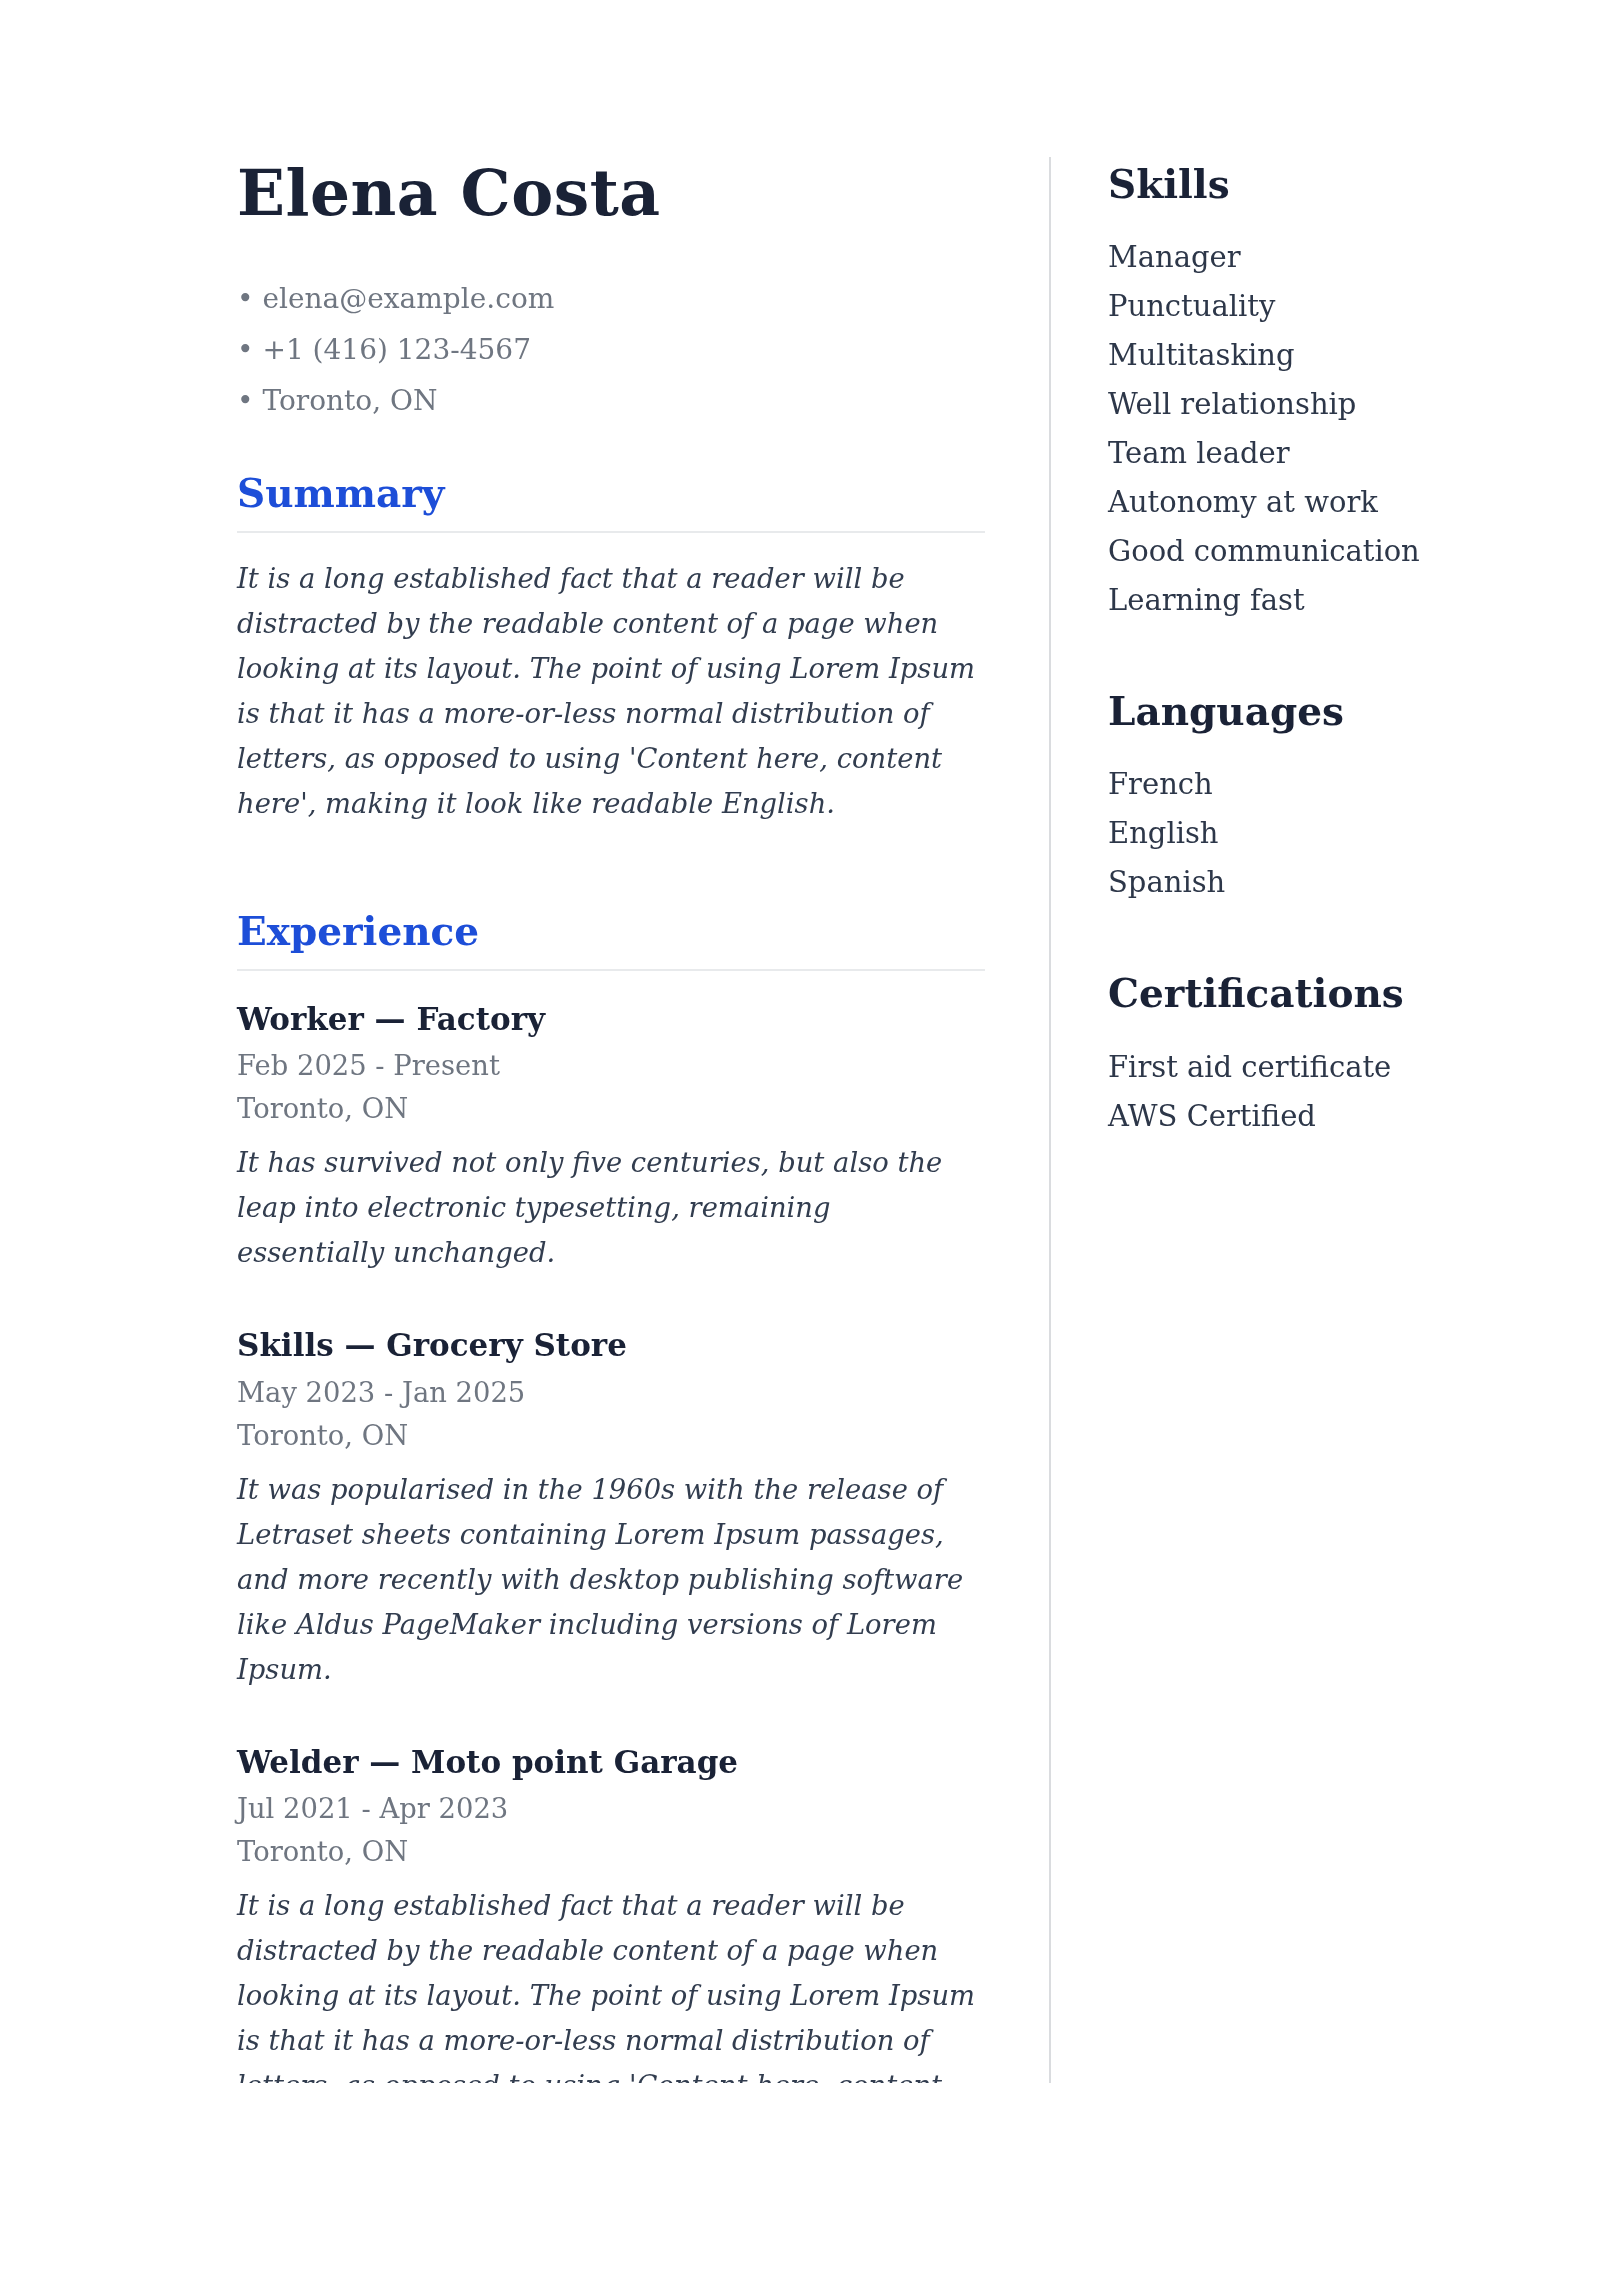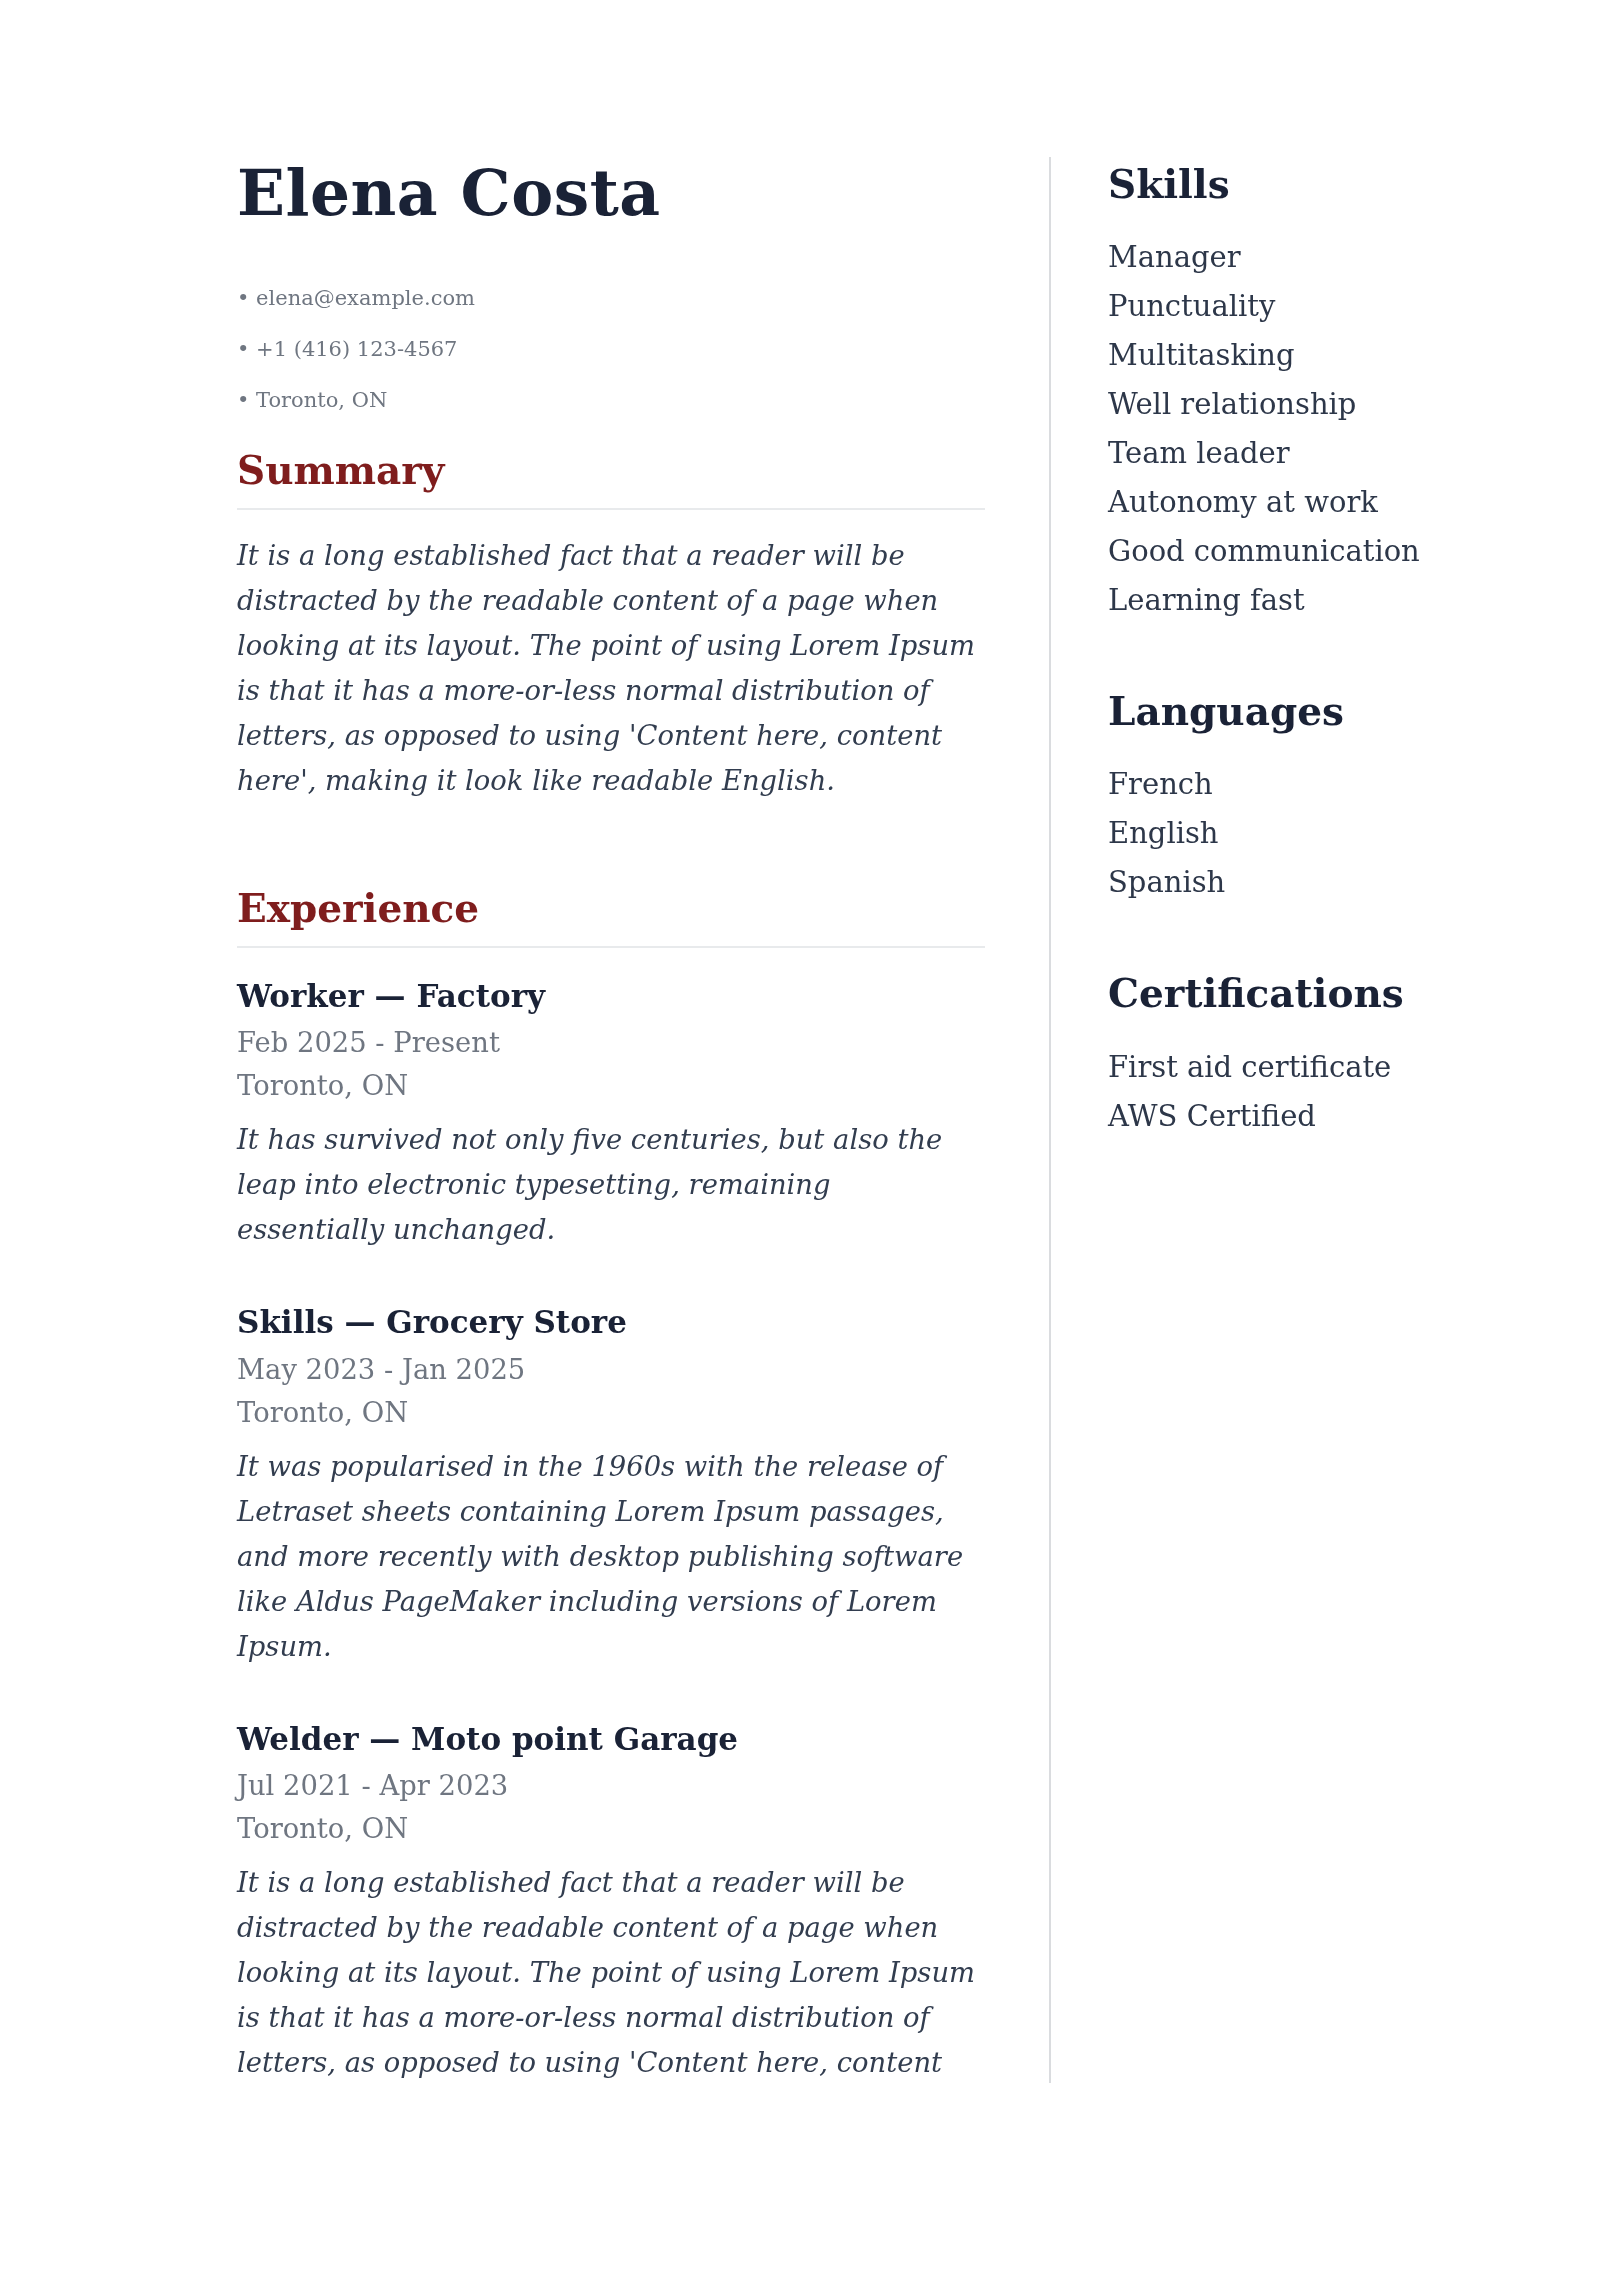--- a/index.html
+++ b/index.html
@@ -37,34 +37,34 @@
     font-size: 63px;
     line-height: 1.1;
     font-weight: bold;
     color: #1a2236;
     letter-spacing: 0.5px;
   }
   .contacts {
     list-style: none;
     margin: 0;
     padding: 0;
-    font-size: 21px;
+    font-size: 28px;
     line-height: 51px;
     color: #6f7681;
   }
   .contacts li::before { content: "\2022\00a0"; color: #6f7681; }
 
   .section-title {
-    margin: 21px 0 0 0;
+    margin: 44px 0 0 0;
     padding-bottom: 13.7px;
     border-bottom: 2px solid #e8eaec;
     font-size: 39px;
     line-height: 1.2;
     font-weight: bold;
-    color: #7f1d1d;
+    color: #1d4ed8;
   }
   .section-title.gap-lg { margin-top: 82px; }
 
   .paragraph {
     margin: 23.5px 0 0 0;
     font-size: 27.4px;
     line-height: 45px;
     color: #323d4f;
     font-style: italic;
   }

